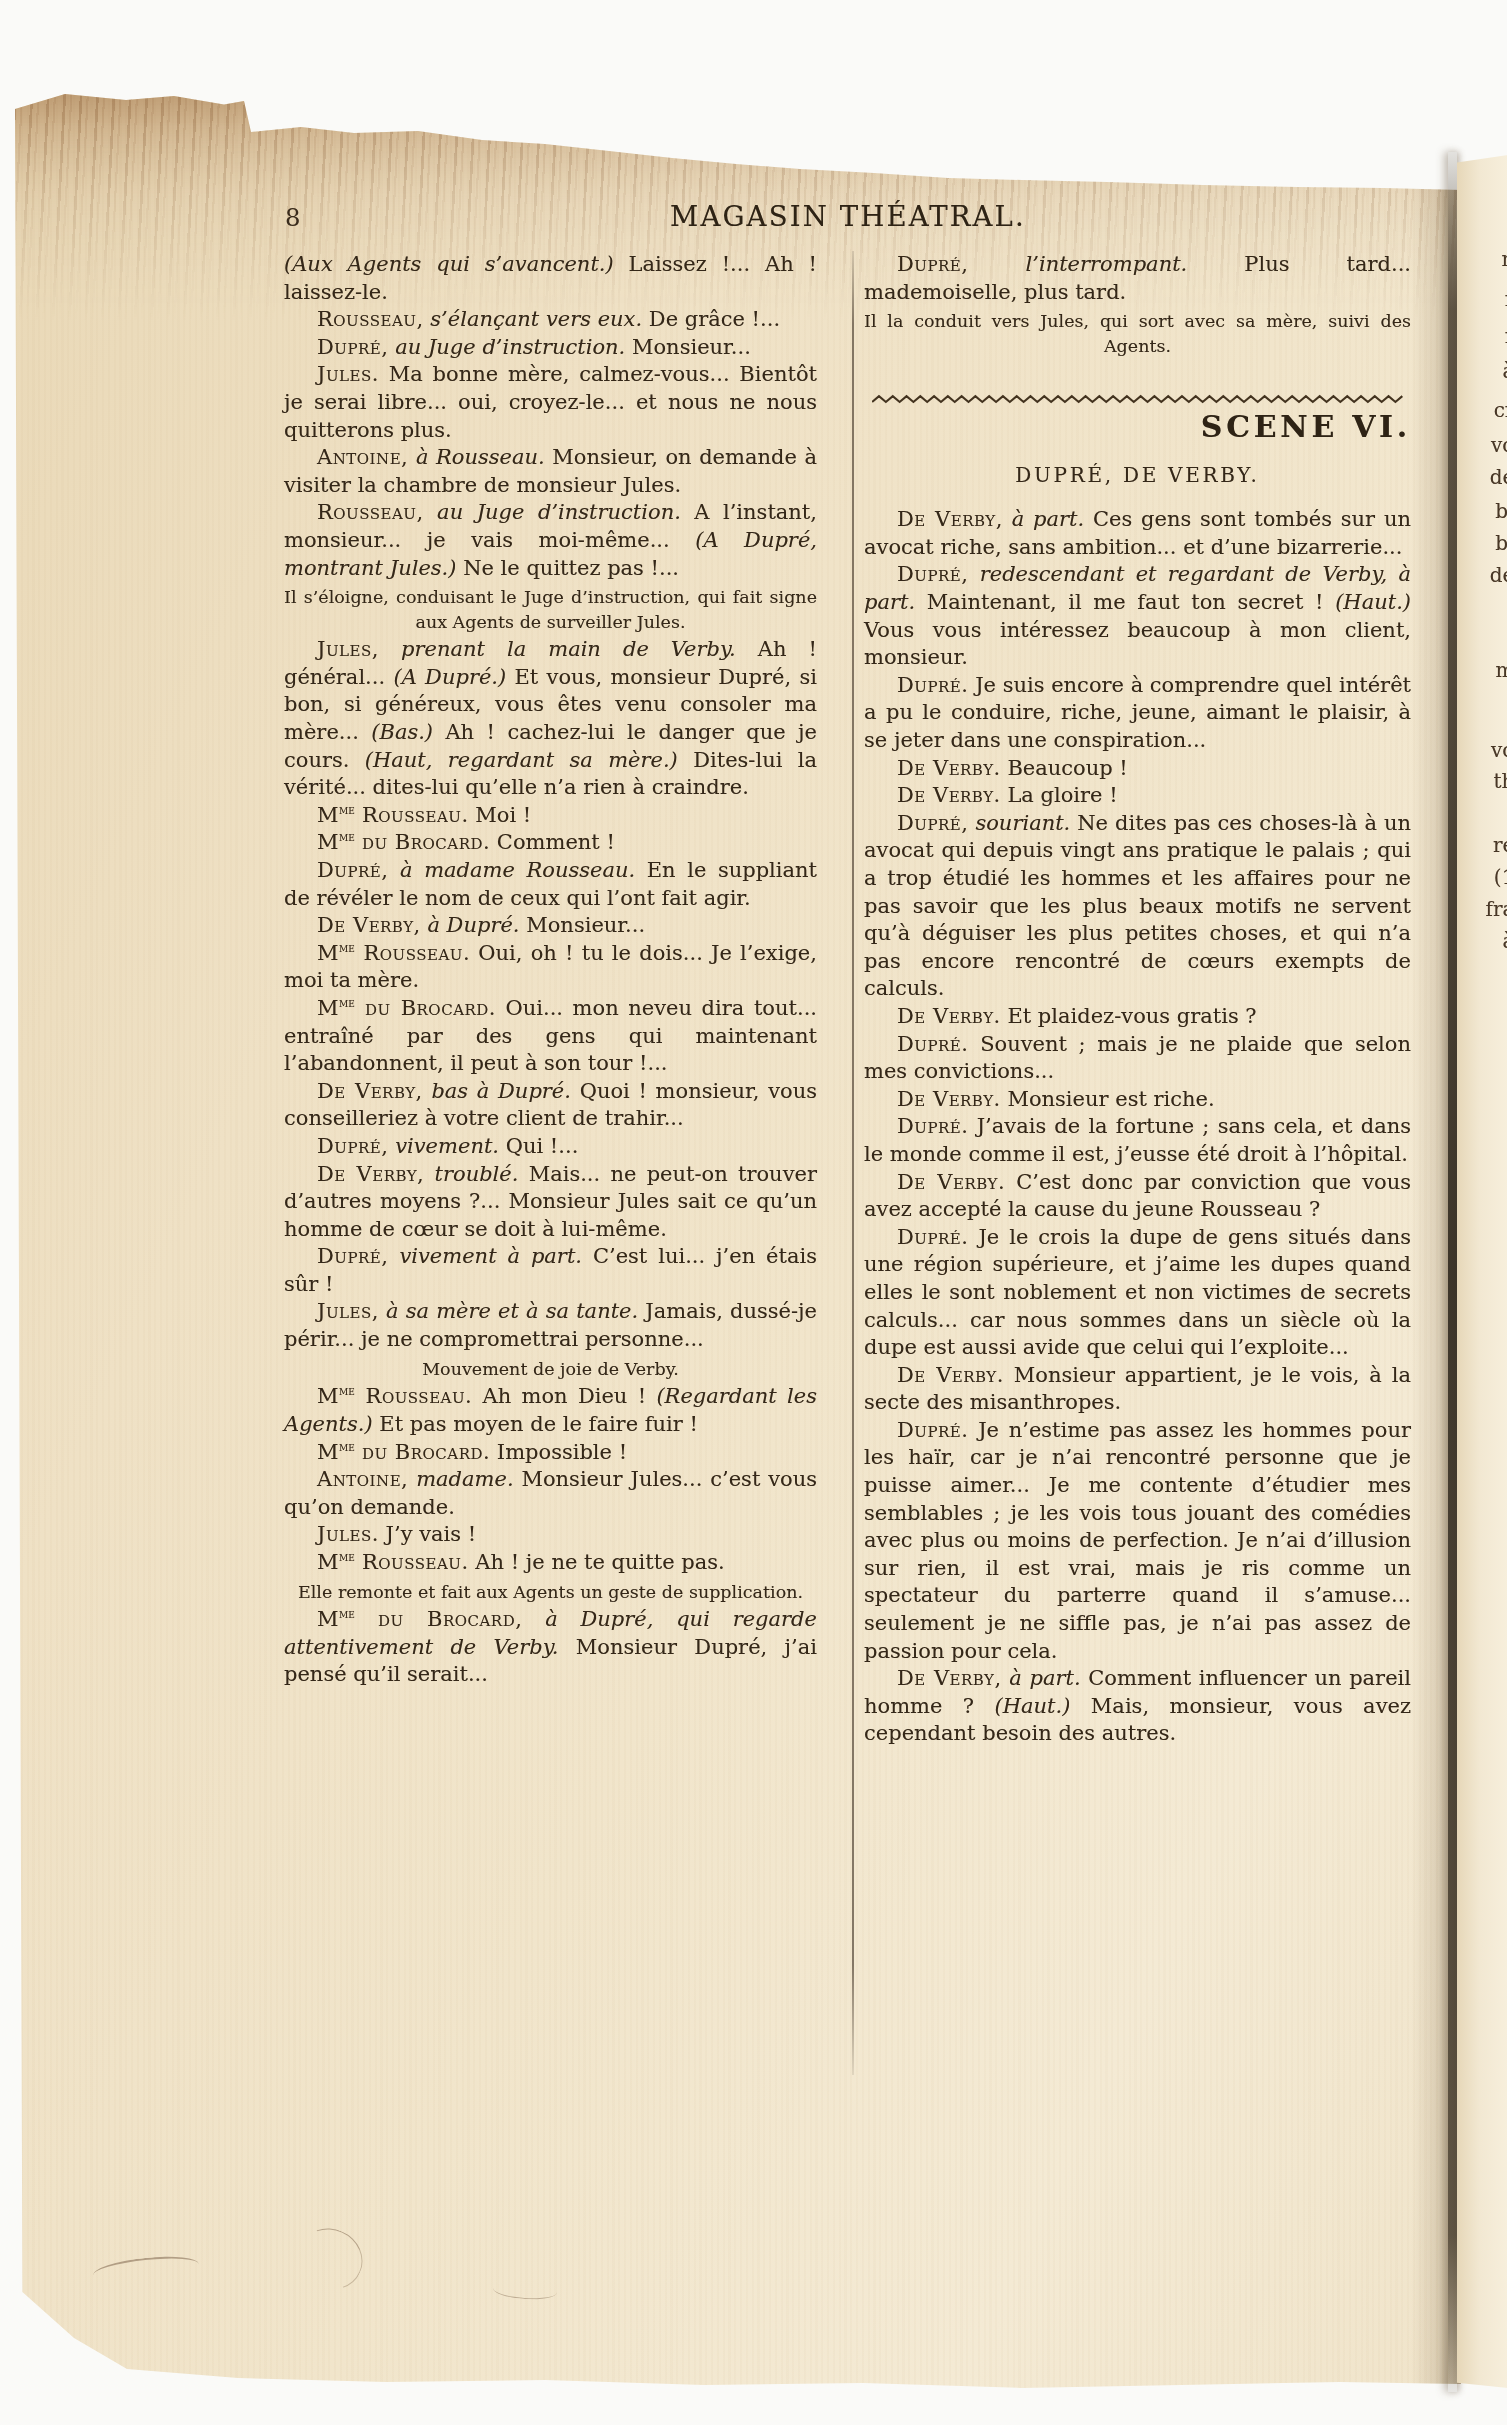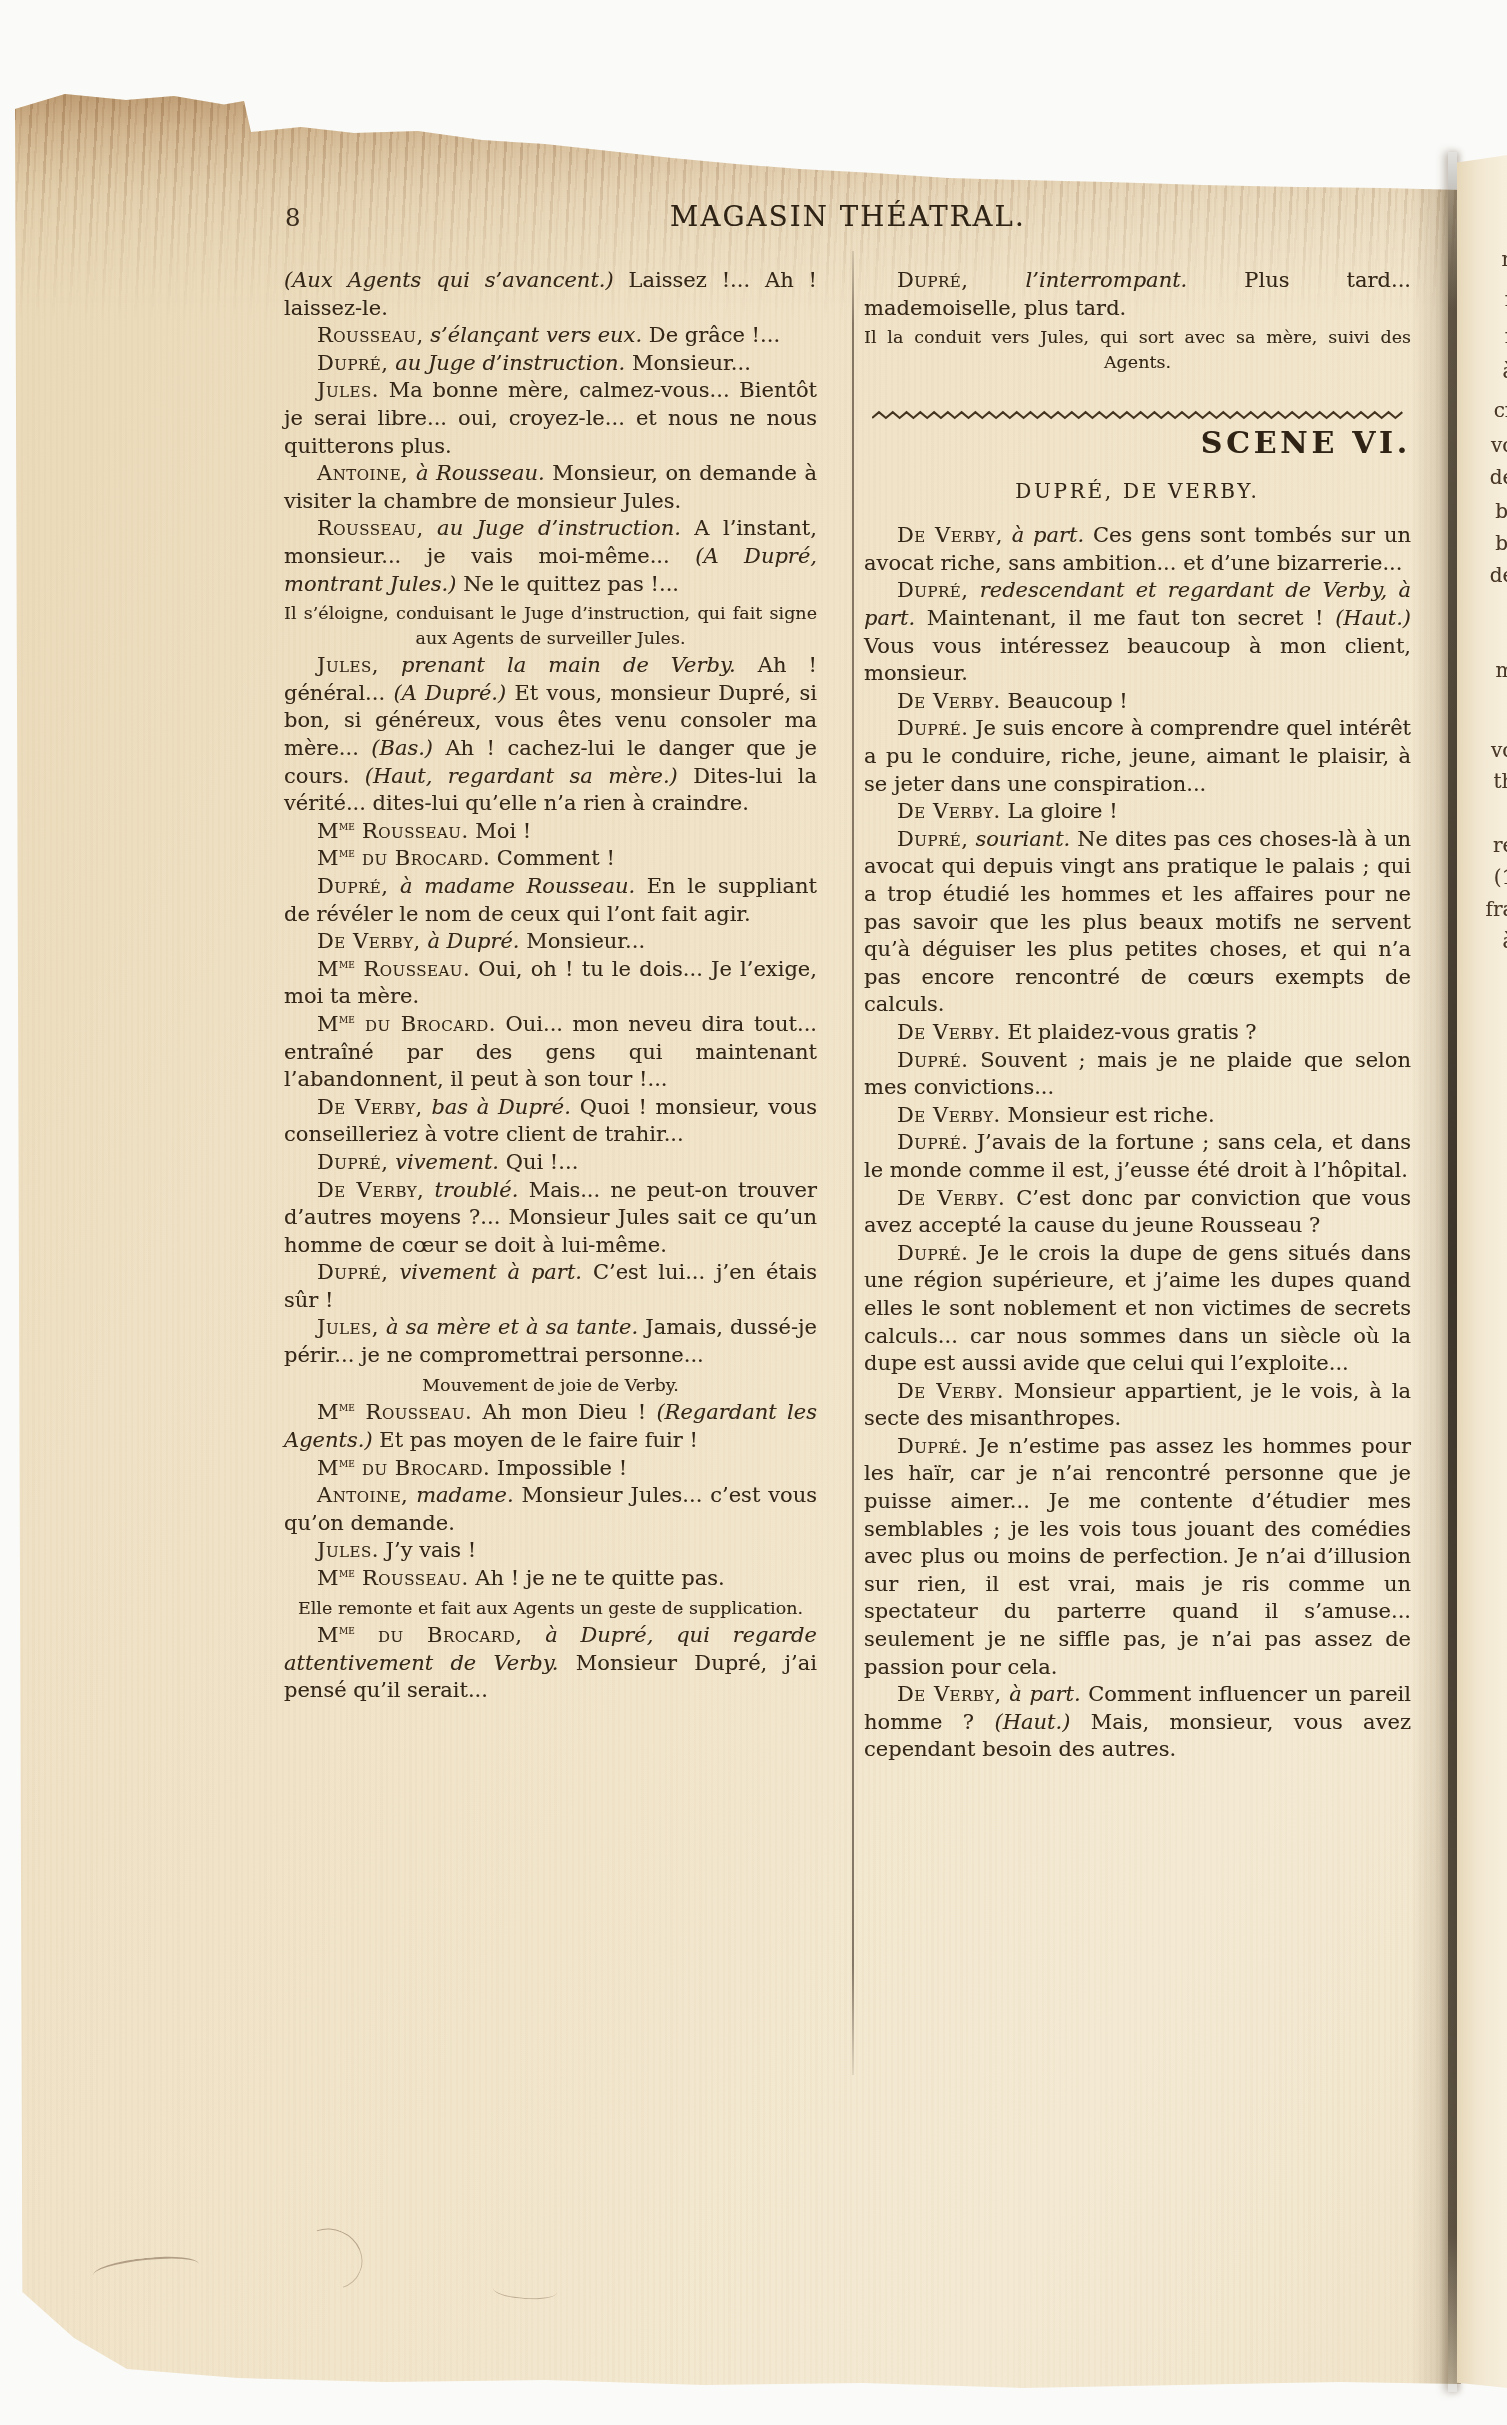--- a/index.html
+++ b/index.html
@@ -54,21 +54,21 @@
   .page-num {
     position: absolute; left: 1.1px; top: 3.2px;
     font-size: 24.4px; color: #3a2c1d;
   }
   .journal-title {
     display: block; text-align: center;
     font-size: 27.6px; font-weight: normal; letter-spacing: 2.1px; color: #2e2315;
     text-shadow: 0 0 0.5px rgba(46,35,21,.4);
   }
   .columns {
-    position: absolute; top: 189px; left: 0; width: 1128px;
+    position: absolute; top: 173px; left: 0; width: 1128px;
     display: flex; gap: 47px;
   }
   .col { font-size: 21px; line-height: 27.6px; text-align: justify; color: #342718;
          text-shadow: 0 0 0.5px rgba(52,39,24,.30); }
   .col-left  { width: 533px; }
   .col-right { width: 547px; }
   .divider {
     position: absolute; left: 568px; top: 173px; width: 1.6px; height: 1824px;
     background: linear-gradient(to bottom, rgba(64,50,36,.15), rgba(64,50,36,.62) 4%,
                 rgba(64,50,36,.62) 94%, rgba(64,50,36,.1));
@@ -170,22 +170,22 @@
         <div class="col col-right">
             <p class="para"><span class="seg-sc">Dupré,</span><span class="seg-i"> l’interrompant.</span><span class="seg-n"> Plus tard... mademoiselle, plus tard.</span></p>
             <p class="stage">Il la conduit vers Jules, qui sort avec sa mère, suivi des Agents.</p>
             <div class="separator"><svg width="532" height="10.6" viewBox="0 0 1004 20">
                 <path d="M0 15 L13 4 L26 15 L39 4 L52 15 L65 4 L78 15 L91 4 L104 15 L117 4 L130 15 L143 4 L156 15 L169 4 L182 15 L195 4 L208 15 L221 4 L234 15 L247 4 L260 15 L273 4 L286 15 L299 4 L312 15 L325 4 L338 15 L351 4 L364 15 L377 4 L390 15 L403 4 L416 15 L429 4 L442 15 L455 4 L468 15 L481 4 L494 15 L507 4 L520 15 L533 4 L546 15 L559 4 L572 15 L585 4 L598 15 L611 4 L624 15 L637 4 L650 15 L663 4 L676 15 L689 4 L702 15 L715 4 L728 15 L741 4 L754 15 L767 4 L780 15 L793 4 L806 15 L819 4 L832 15 L845 4 L858 15 L871 4 L884 15 L897 4 L910 15 L923 4 L936 15 L949 4 L962 15 L975 4 L988 15 L1001 4" fill="none" stroke="#43331f" stroke-width="4"></path>
               </svg></div>
             <h2 class="scene-heading">SCENE VI.</h2>
             <p class="scene-cast">DUPRÉ, DE VERBY.</p>
             <p class="para"><span class="seg-sc">De Verby,</span><span class="seg-i"> à part.</span><span class="seg-n"> Ces gens sont tombés sur un avocat riche, sans ambition... et d’une bizarrerie...</span></p>
             <p class="para"><span class="seg-sc">Dupré,</span><span class="seg-i"> redescendant et regardant de Verby, à part.</span><span class="seg-n"> Maintenant, il me faut ton secret&nbsp;! </span><span class="seg-i">(Haut.)</span><span class="seg-n"> Vous vous intéressez beaucoup à mon client, monsieur.</span></p>
+            <p class="para"><span class="seg-sc">Dupré.</span><span class="seg-n"> Je suis encore à comprendre quel intérêt a pu le conduire, riche, jeune, aimant le plaisir, à se jeter dans une conspiration...</span></p>
             <p class="para"><span class="seg-sc">De Verby.</span><span class="seg-n"> Beaucoup&nbsp;!</span></p>
-            <p class="para"><span class="seg-sc">Dupré.</span><span class="seg-n"> Je suis encore à comprendre quel intérêt a pu le conduire, riche, jeune, aimant le plaisir, à se jeter dans une conspiration...</span></p>
             <p class="para"><span class="seg-sc">De Verby.</span><span class="seg-n"> La gloire&nbsp;!</span></p>
             <p class="para"><span class="seg-sc">Dupré,</span><span class="seg-i"> souriant.</span><span class="seg-n"> Ne dites pas ces choses-là à un avocat qui depuis vingt ans pratique le palais&nbsp;; qui a trop étudié les hommes et les affaires pour ne pas savoir que les plus beaux motifs ne servent qu’à déguiser les plus petites choses, et qui n’a pas encore rencontré de cœurs exempts de calculs.</span></p>
             <p class="para"><span class="seg-sc">De Verby.</span><span class="seg-n"> Et plaidez-vous gratis&nbsp;?</span></p>
             <p class="para"><span class="seg-sc">Dupré.</span><span class="seg-n"> Souvent&nbsp;; mais je ne plaide que selon mes convictions...</span></p>
             <p class="para"><span class="seg-sc">De Verby.</span><span class="seg-n"> Monsieur est riche.</span></p>
             <p class="para"><span class="seg-sc">Dupré.</span><span class="seg-n"> J’avais de la fortune&nbsp;; sans cela, et dans le monde comme il est, j’eusse été droit à l’hôpital.</span></p>
             <p class="para"><span class="seg-sc">De Verby.</span><span class="seg-n"> C’est donc par conviction que vous avez accepté la cause du jeune Rousseau&nbsp;?</span></p>
             <p class="para"><span class="seg-sc">Dupré.</span><span class="seg-n"> Je le crois la dupe de gens situés dans une région supérieure, et j’aime les dupes quand elles le sont noblement et non victimes de secrets calculs... car nous sommes dans un siècle où la dupe est aussi avide que celui qui l’exploite...</span></p>
             <p class="para"><span class="seg-sc">De Verby.</span><span class="seg-n"> Monsieur appartient, je le vois, à la secte des misanthropes.</span></p>
             <p class="para"><span class="seg-sc">Dupré.</span><span class="seg-n"> Je n’estime pas assez les hommes pour les haïr, car je n’ai rencontré personne que je puisse aimer... Je me contente d’étudier mes semblables&nbsp;; je les vois tous jouant des comédies avec plus ou moins de perfection. Je n’ai d’illusion sur rien, il est vrai, mais je ris comme un spectateur du parterre quand il s’amuse... seulement je ne siffle pas, je n’ai pas assez de passion pour cela.</span></p>

